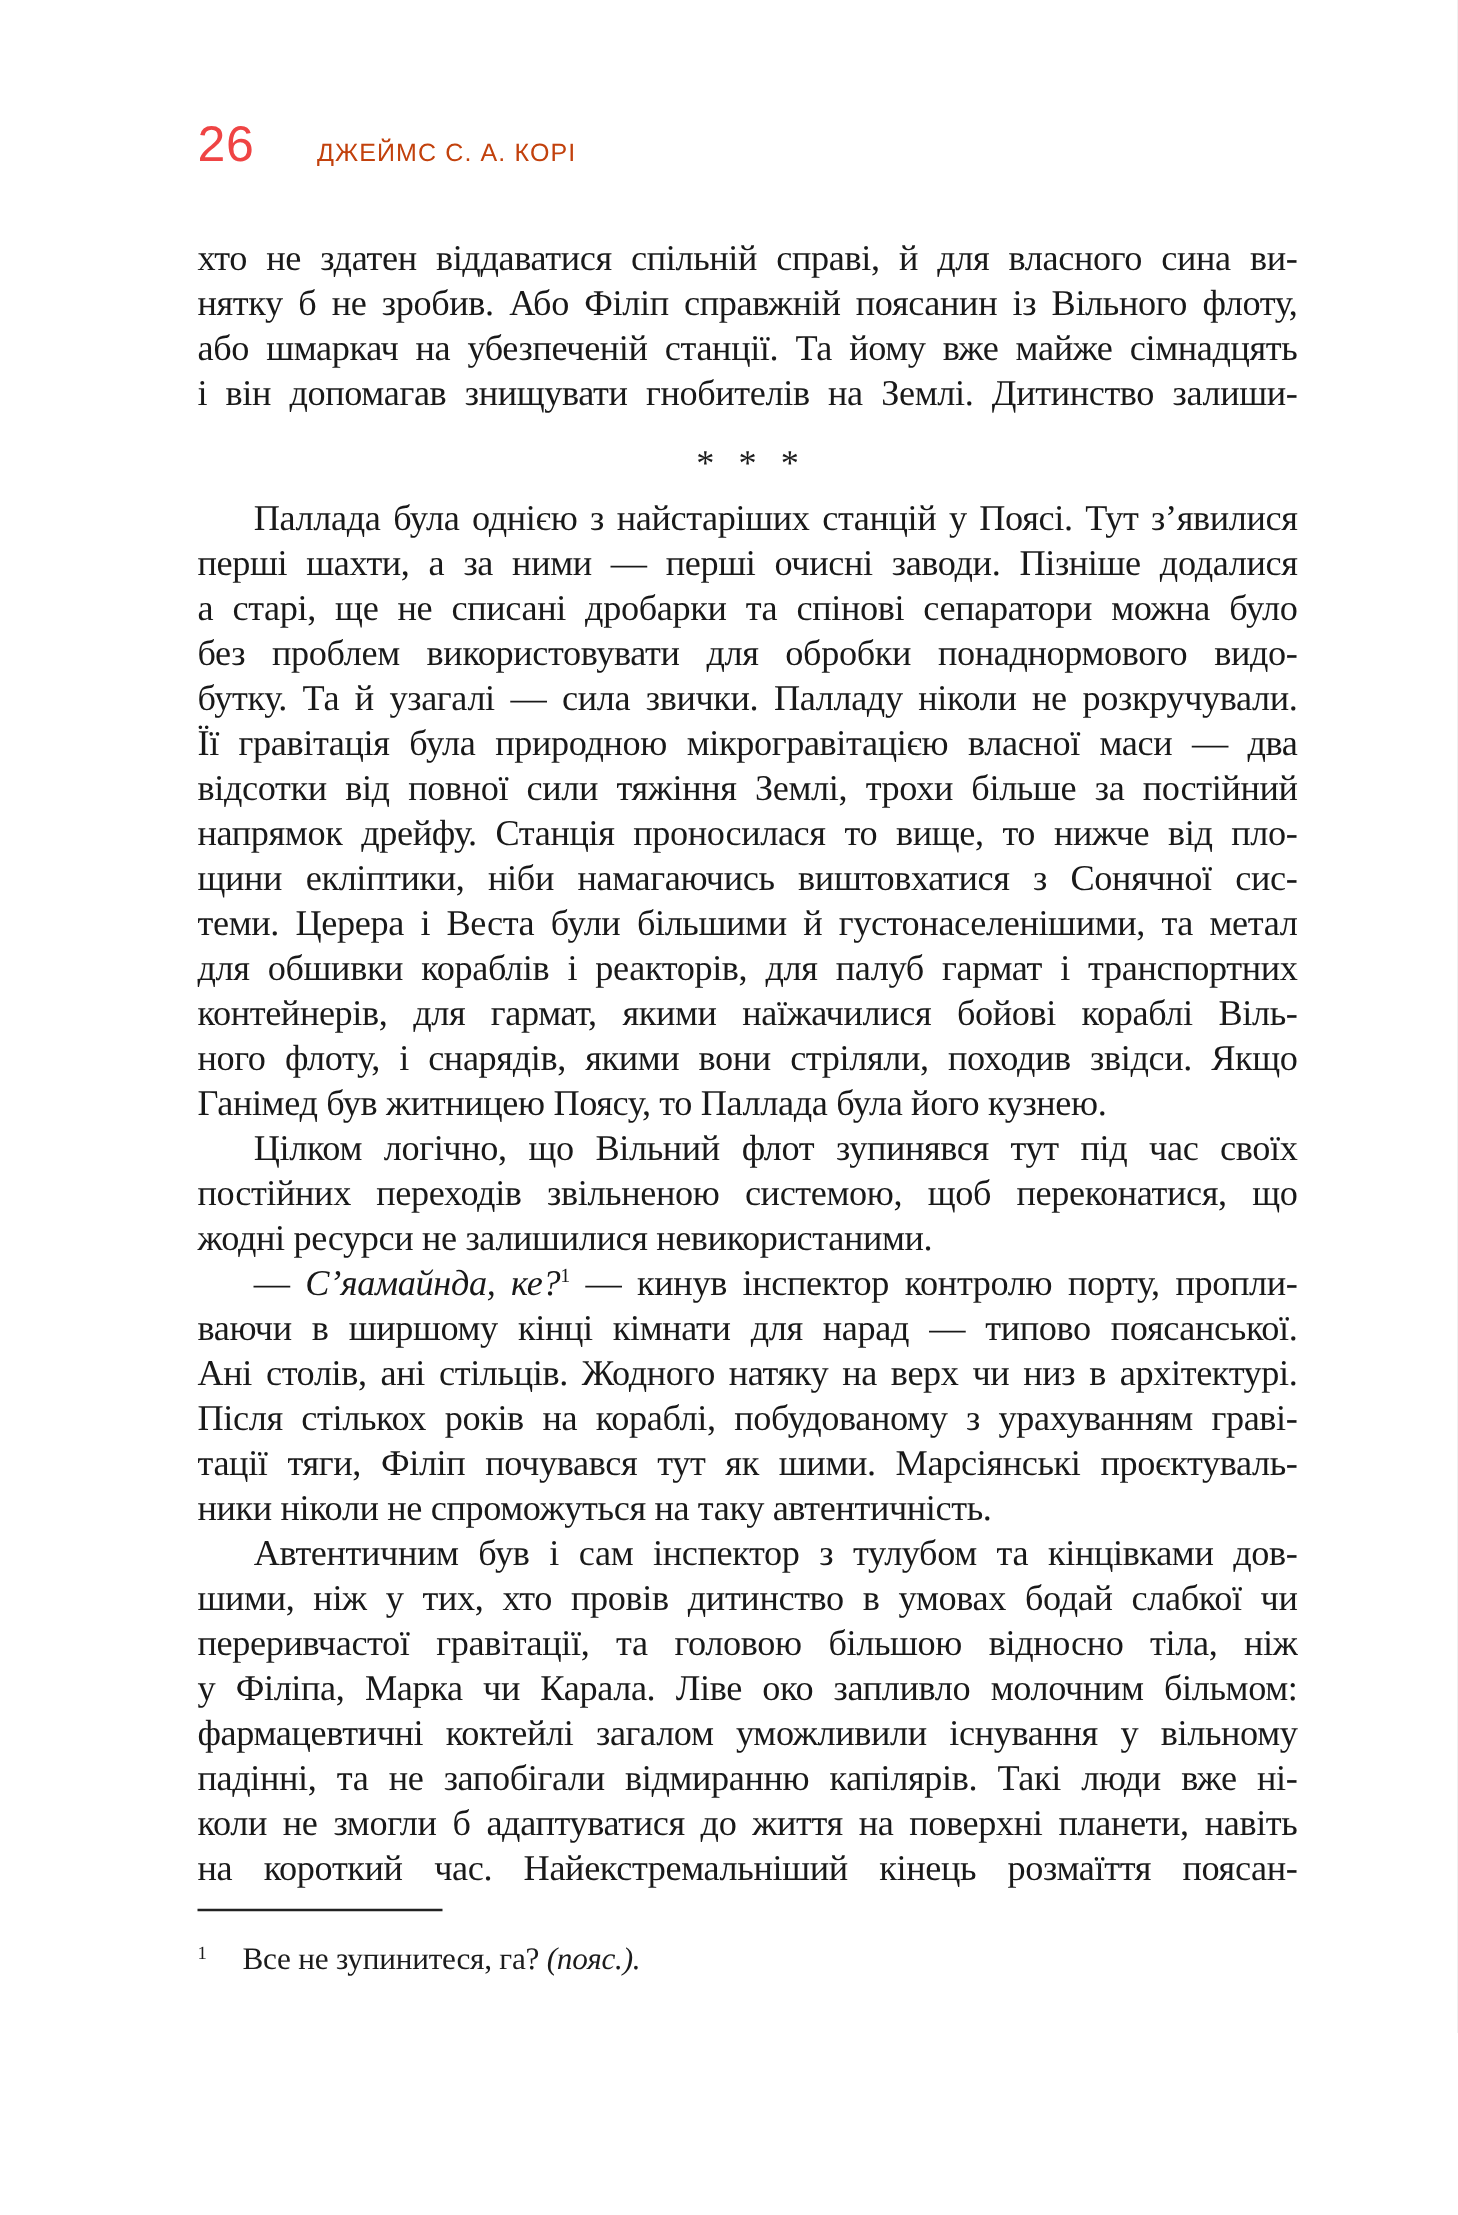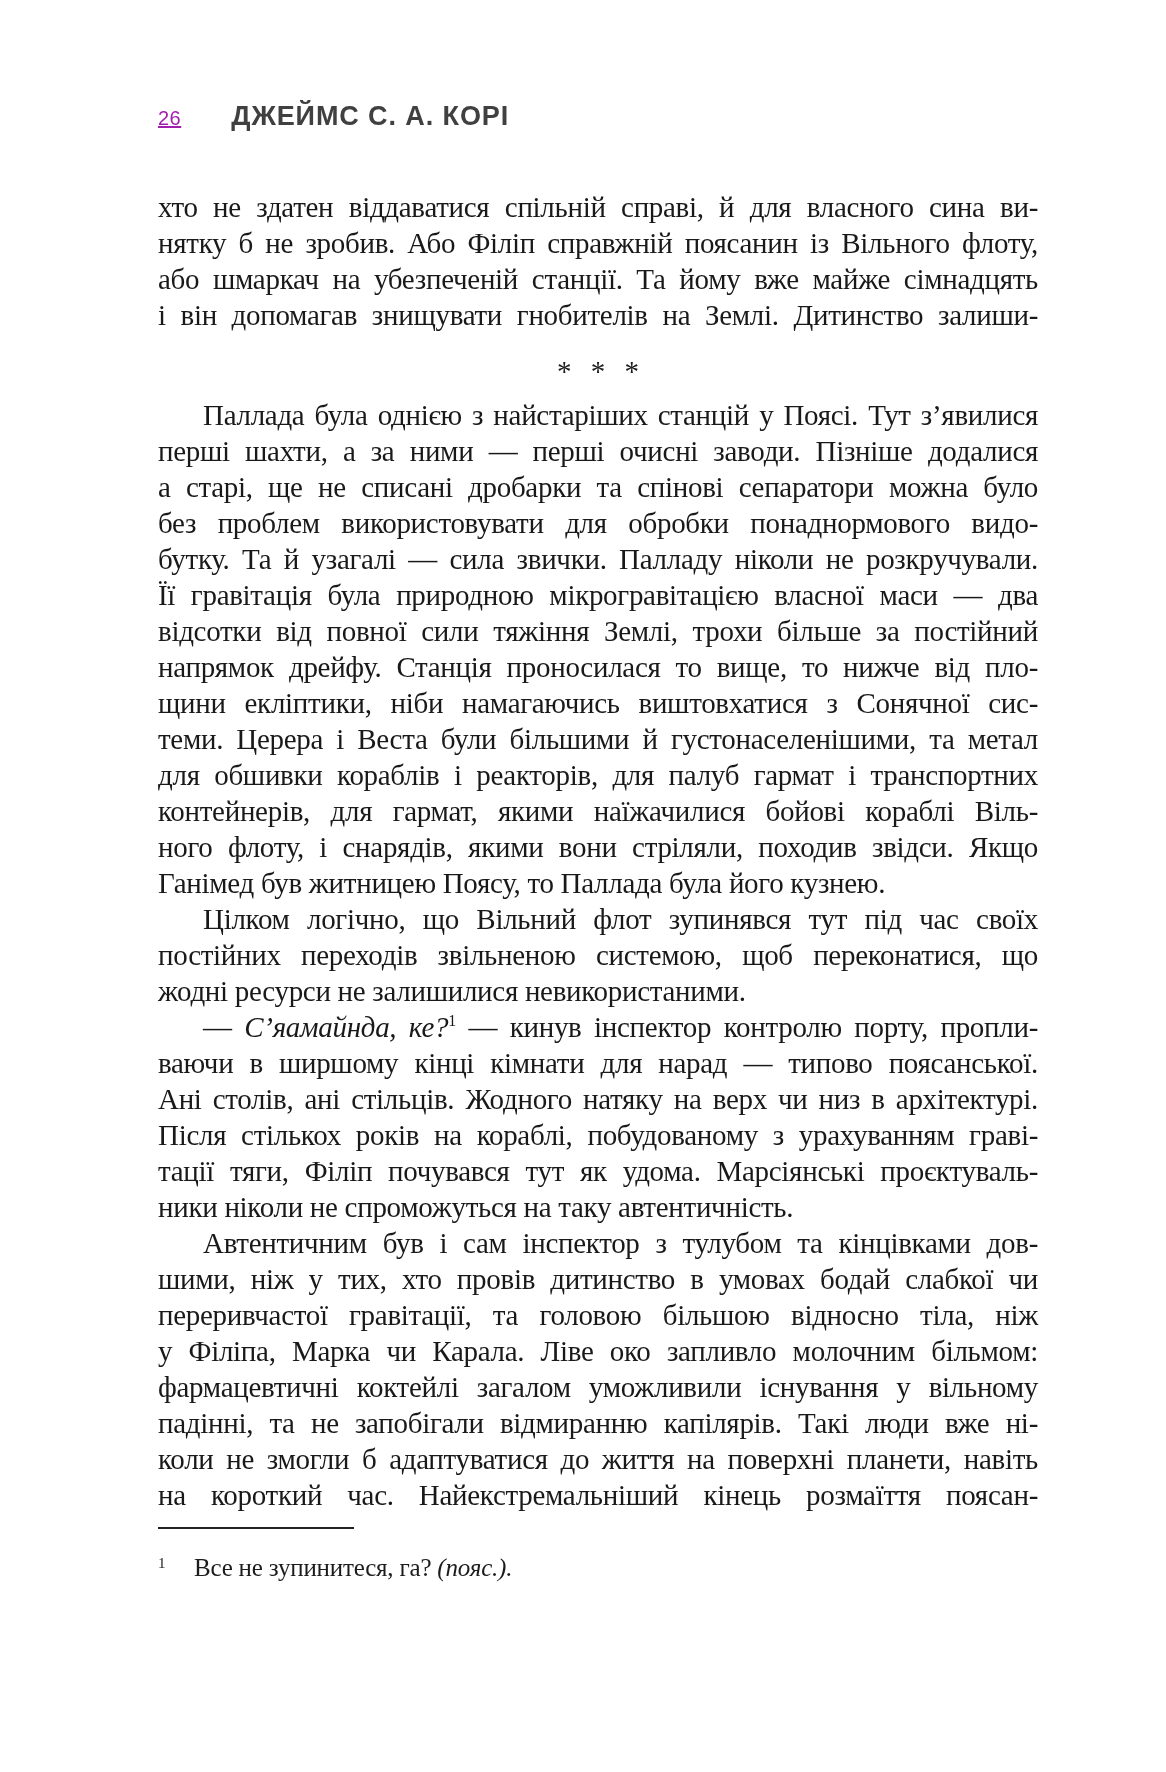--- a/index.html
+++ b/index.html
@@ -12,25 +12,25 @@
     font-family:"Liberation Serif","DejaVu Serif",serif;
     color:#1a1a1a;
   }
   
   .page-header{
     position:absolute;top:96px;left:158px;width:880px;
     display:flex;align-items:baseline;
     font-family:"Liberation Sans","DejaVu Sans",sans-serif;
   }
   .page-number{
-    font-size:20px;line-height:40px;color:#a21caf;letter-spacing:0.5px;text-decoration:underline;
+    font-size:40px;line-height:40px;color:#ef4444;letter-spacing:0.5px;
   }
   .running-title{
     margin-left:50px;
-    font-size:27px;line-height:40px;color:#404040;letter-spacing:0.9px;font-weight:bold;
+    font-size:20px;line-height:40px;color:#c2410c;letter-spacing:0.9px;
   }
   
   .body-text{
     position:absolute;top:189px;left:158px;width:880px;
     font-size:29px;line-height:36px;
     letter-spacing:-0.3px;
     color:#191919;
   }
   .para{margin:0;}
   .line{
@@ -124,21 +124,21 @@
       <div class="line">Цілком логічно, що Вільний флот зупинявся тут під час своїх</div>
       <div class="line">постійних переходів звільненою системою, щоб переконатися, що</div>
       <div class="line last">жодні ресурси не залишилися невикористаними.</div>
     </div>
 
     <div class="para indented">
       <div class="line"><span>— </span><i>С’яамайнда, ке?</i><sup class="fn-ref">1</sup><span> — кинув інспектор контролю порту, пропли-</span></div>
       <div class="line">ваючи в ширшому кінці кімнати для нарад — типово поясанської.</div>
       <div class="line">Ані столів, ані стільців. Жодного натяку на верх чи низ в архітектурі.</div>
       <div class="line">Після стількох років на кораблі, побудованому з урахуванням граві-</div>
-      <div class="line">тації тяги, Філіп почувався тут як удома. Марсіянські проєктуваль-</div>
+      <div class="line">тації тяги, Філіп почувався тут як шими. Марсіянські проєктуваль-</div>
       <div class="line last">ники ніколи не спроможуться на таку автентичність.</div>
     </div>
 
     <div class="para indented">
       <div class="line">Автентичним був і сам інспектор з тулубом та кінцівками дов-</div>
       <div class="line">шими, ніж у тих, хто провів дитинство в умовах бодай слабкої чи</div>
       <div class="line">переривчастої гравітації, та головою більшою відносно тіла, ніж</div>
       <div class="line">у Філіпа, Марка чи Карала. Ліве око запливло молочним більмом:</div>
       <div class="line">фармацевтичні коктейлі загалом уможливили існування у вільному</div>
       <div class="line">падінні, та не запобігали відмиранню капілярів. Такі люди вже ні-</div>

